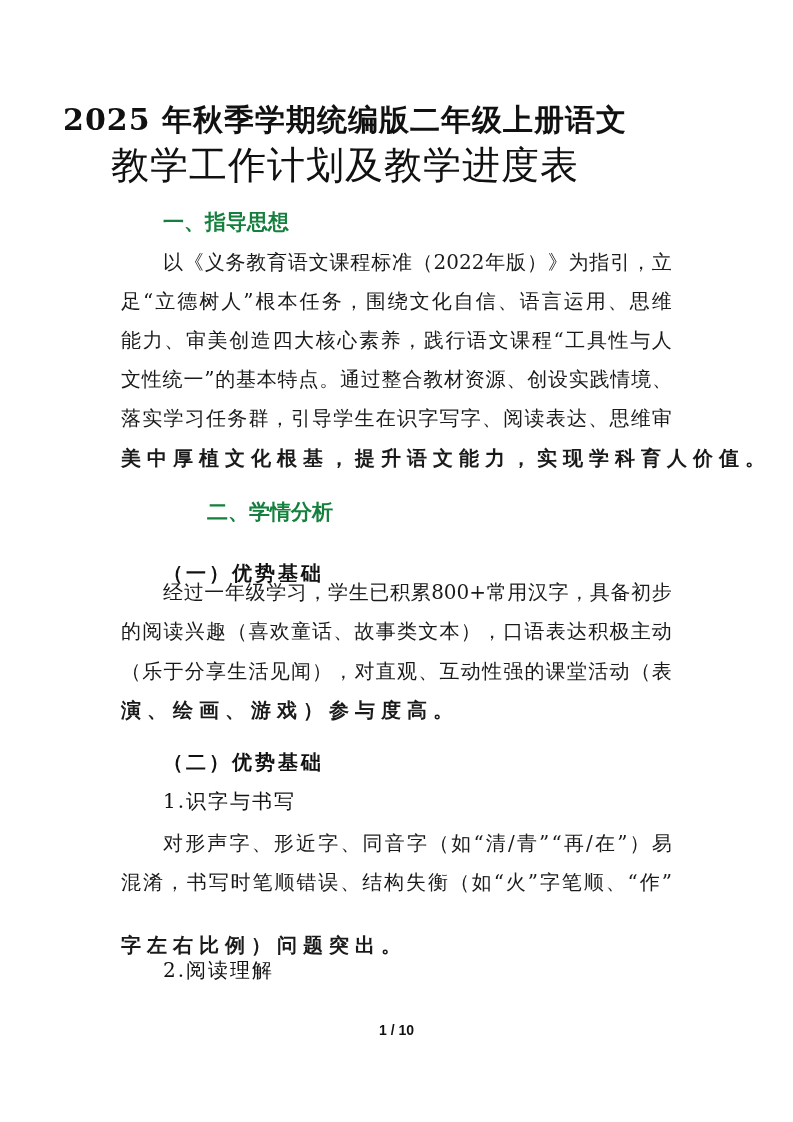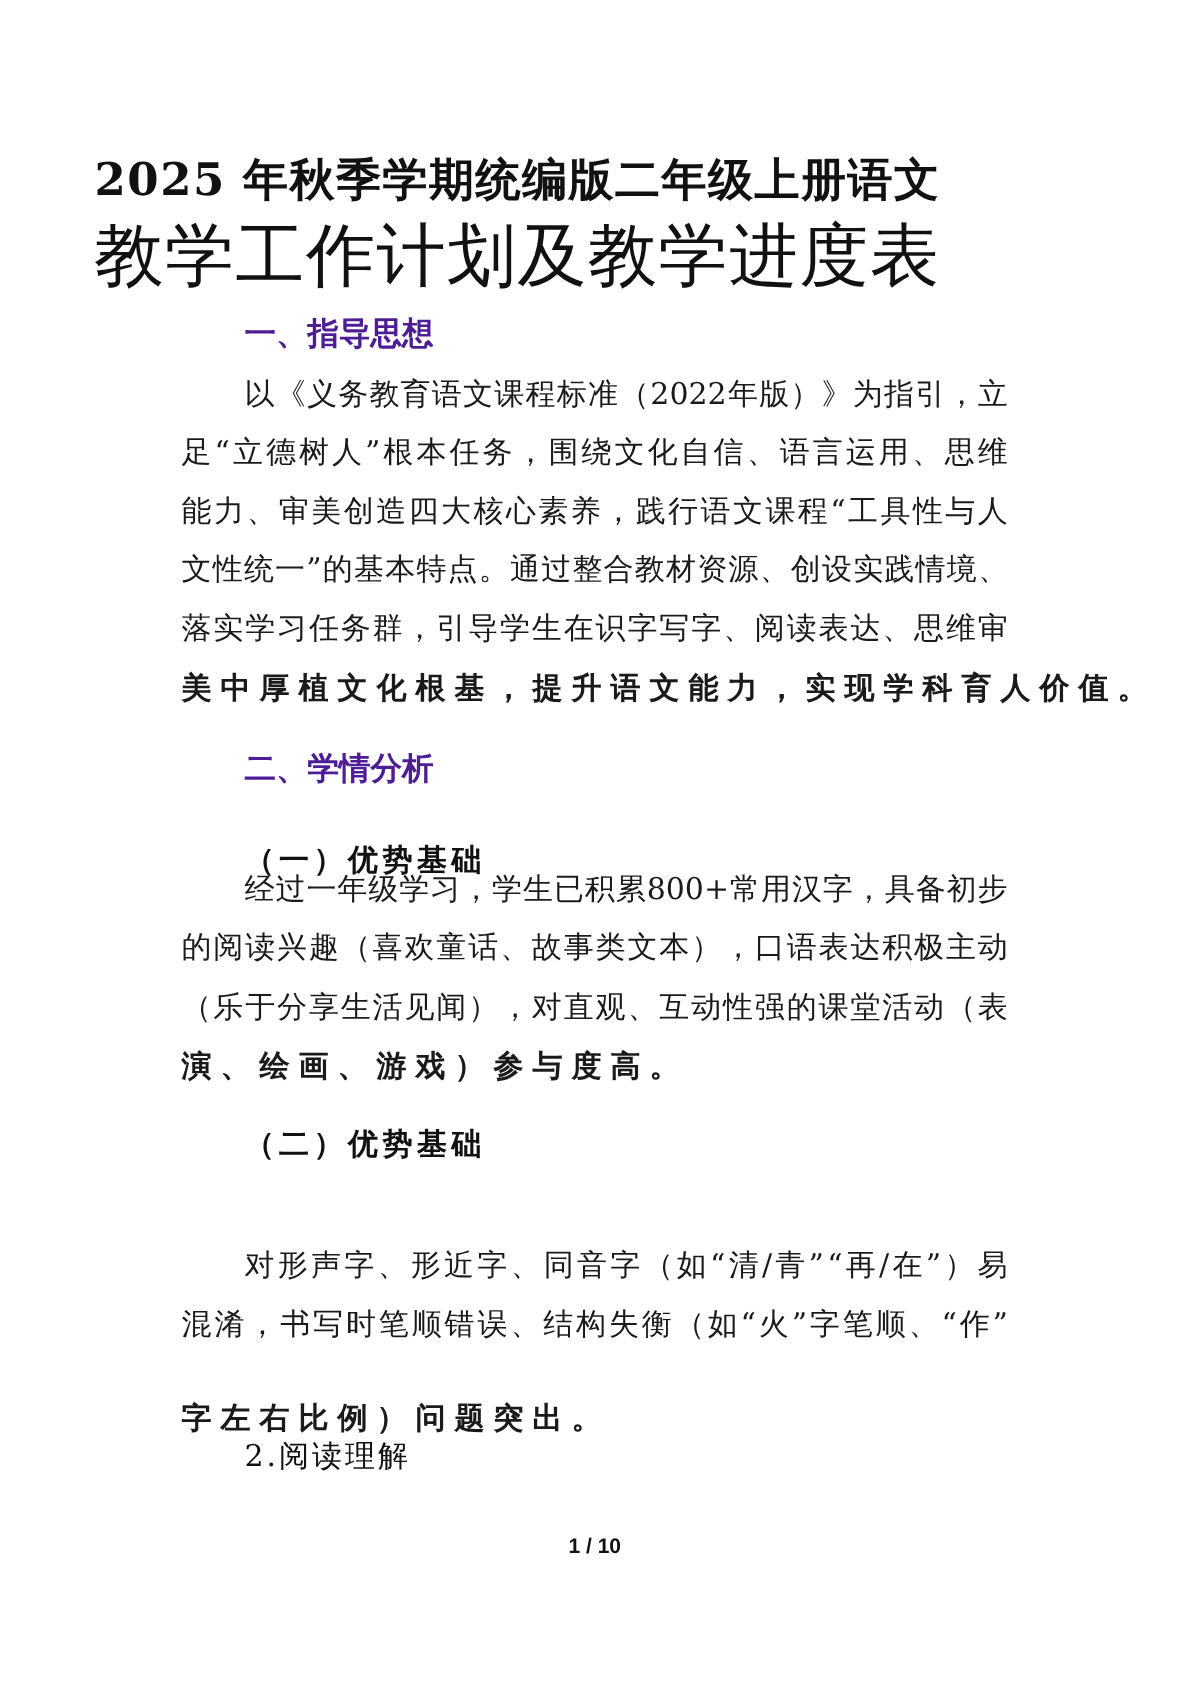--- a/index.html
+++ b/index.html
@@ -31,21 +31,21 @@
       white-space: nowrap;
     }
     .title1 {
       top: 100px;
       font-size: 30px;
       letter-spacing: 1px;
       font-weight: bold;
     }
     .title2 {
       top: 140px;
-      font-size: 46px;
+      font-size: 38px;
       letter-spacing: 1px;
     }
     .line {
       position: absolute;
       left: 121px;
       width: 551px;
       font-size: 20px;
       height: 28px;
       line-height: 28px;
       white-space: nowrap;
@@ -64,21 +64,21 @@
     }
     .heading {
       position: absolute;
       left: 163px;
       font-size: 21px;
       font-weight: bold;
       height: 30px;
       line-height: 30px;
       white-space: nowrap;
       font-family: "DejaVu Sans", "Liberation Sans", sans-serif;
-      color: #4c1d95;
+      color: #15803d;
     }
     .subheading {
       position: absolute;
       left: 163px;
       font-size: 20px;
       font-weight: bold;
       height: 28px;
       line-height: 28px;
       letter-spacing: 3px;
       white-space: nowrap;
@@ -253,21 +253,21 @@
       <span class="ch">读</span>
       <span class="ch">表</span>
       <span class="ch">达</span>
       <span class="ch">、</span>
       <span class="ch">思</span>
       <span class="ch">维</span>
       <span class="ch">审</span>
     </div>
   <div class="line last" style="top:444px;">美中厚植文化根基，提升语文能力，实现学科育人价值。</div>
 
-  <div class="heading" style="top:497px;">二、学情分析</div>
+  <div class="heading" style="top:497px;margin-left:44px;">二、学情分析</div>
 
   <div class="subheading" style="top:538px;margin-top:21px;">（一）优势基础</div>
 
   <div class="line indent justify" style="top:578px;">
       <span class="ch">经</span>
       <span class="ch">过</span>
       <span class="ch">一</span>
       <span class="ch">年</span>
       <span class="ch">级</span>
       <span class="ch">学</span>
@@ -342,20 +342,21 @@
       <span class="ch">堂</span>
       <span class="ch">活</span>
       <span class="ch">动</span>
       <span class="ch">（</span>
       <span class="ch">表</span>
     </div>
   <div class="line last" style="top:696px;">演、绘画、游戏）参与度高。</div>
 
   <div class="subheading" style="top:748px;">（二）优势基础</div>
 
+  <div class="item" style="top:787px;">1.识字与书写</div>
 
   <div class="line indent justify" style="top:829px;">
       <span class="ch">对</span>
       <span class="ch">形</span>
       <span class="ch">声</span>
       <span class="ch">字</span>
       <span class="ch">、</span>
       <span class="ch">形</span>
       <span class="ch">近</span>
       <span class="ch">字</span>

